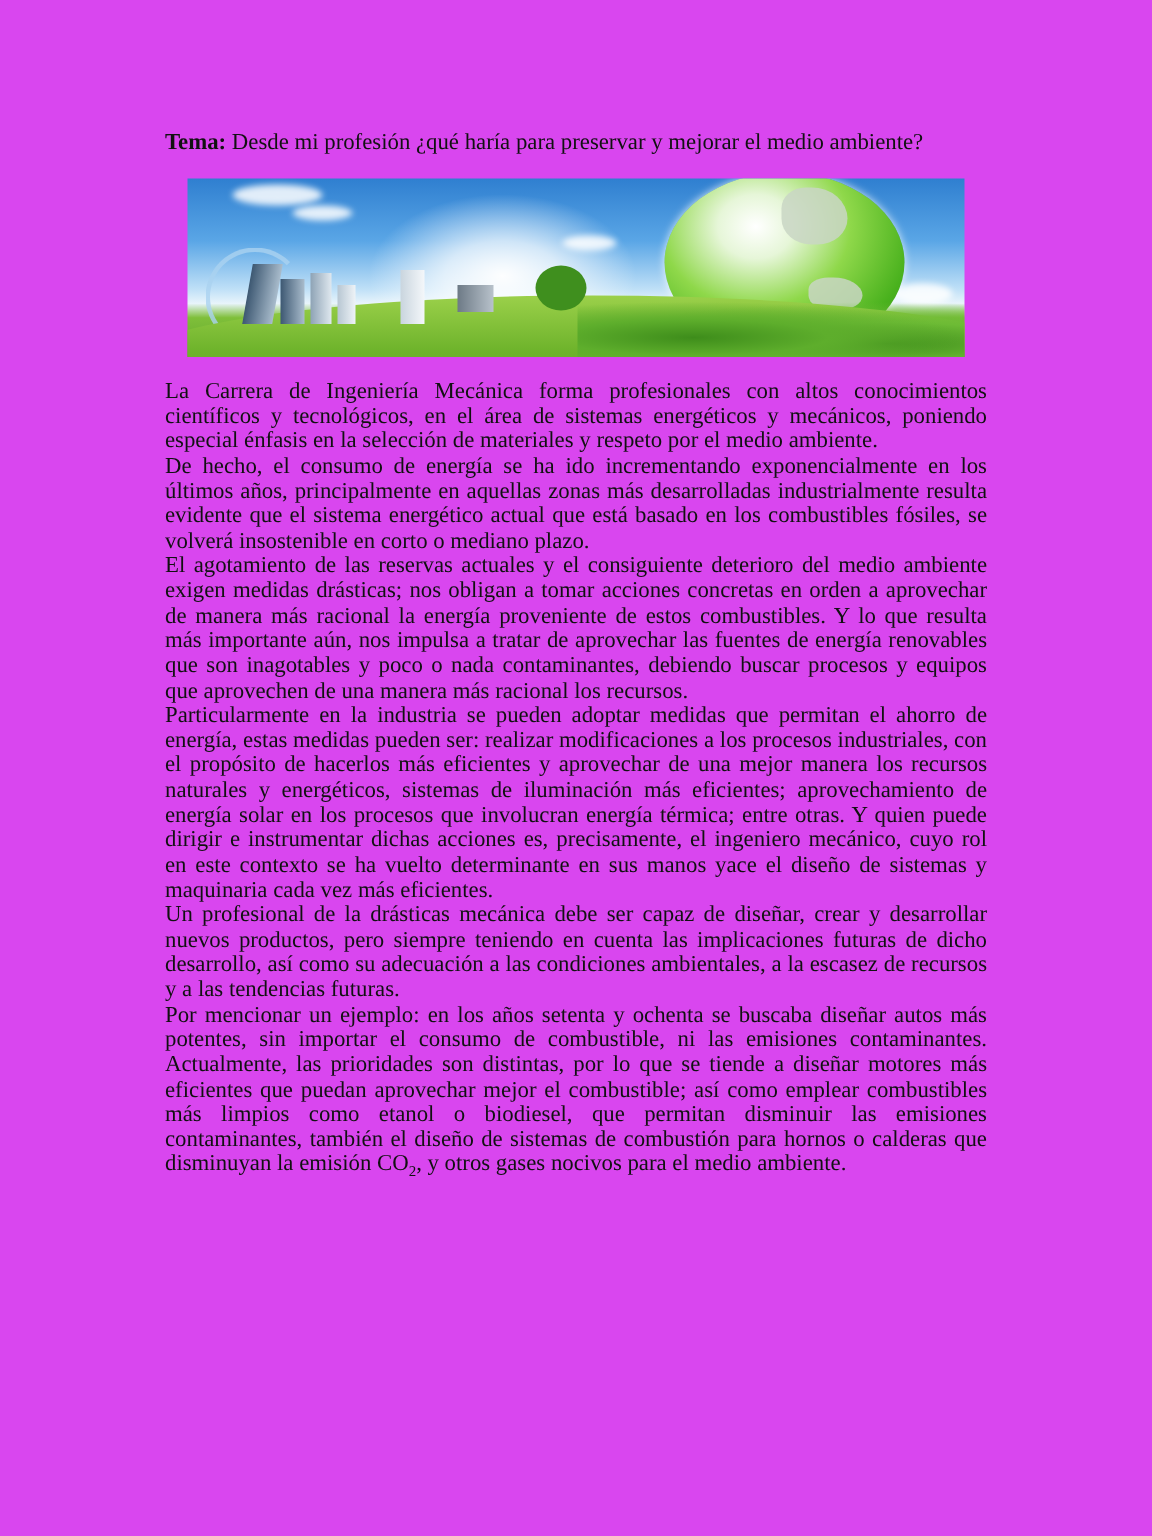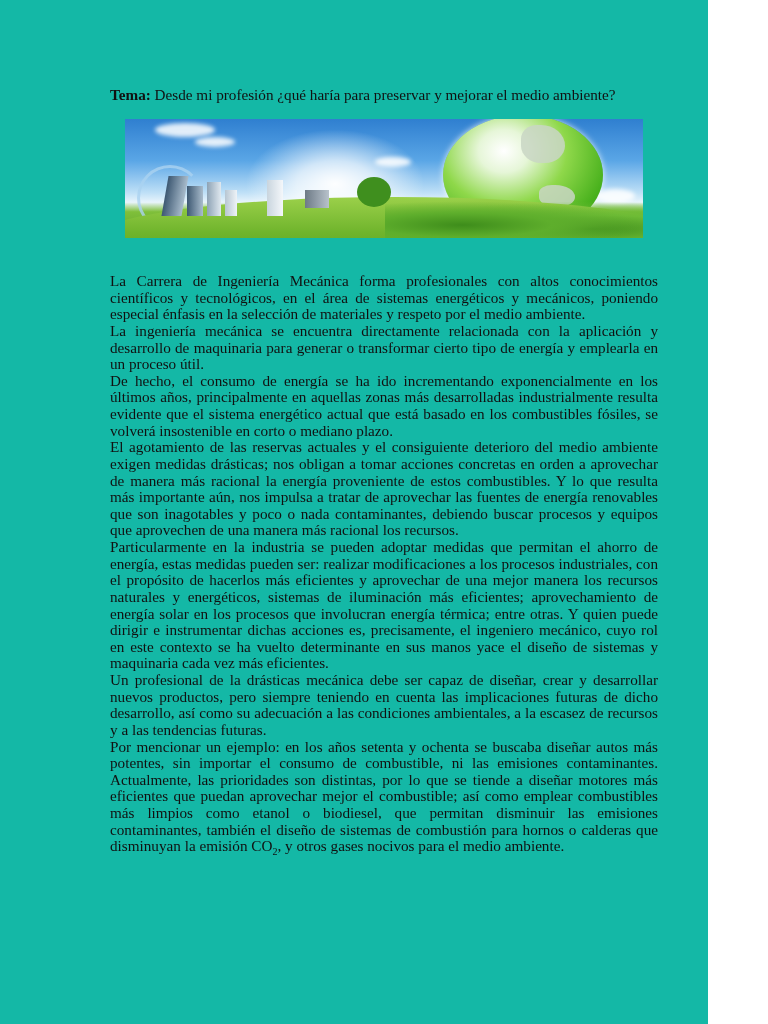--- a/index.html
+++ b/index.html
@@ -1,38 +1,38 @@
 <!DOCTYPE html>
 <html><head>
 <meta charset="utf-8">
 <style>
   html, body { margin:0; padding:0; background:#ffffff; }
   body { width:768px; height:1024px; position:relative; overflow:hidden; font-family:"Liberation Serif", "DejaVu Serif", serif; color:#111; }
-  .page { position:absolute; left:0; top:0; width:708px; height:1024px; background:#14b8a6;text-decoration:underline; }
+  .page { position:absolute; left:0; top:0; width:768px; height:1024px; background:#d946ef;text-decoration:underline; }
   .title { position:absolute; left:110px; top:86px; width:560px; font-size:15.2px; line-height:18px; white-space:nowrap; }
   .title b { font-weight:bold; }
   .banner { position:absolute; left:125px; top:119px; width:518px; height:119px; overflow:hidden;
     background: linear-gradient(180deg, #2f7fd0 0%, #5aa6e6 35%, #bfe0f7 62%, #e8f4fb 70%, #7fbf3a 78%, #5ea52a 100%); }
   .banner .sun { position:absolute; left:120px; top:10px; width:180px; height:110px; border-radius:50%;
     background: radial-gradient(ellipse at center, rgba(255,255,255,0.98) 0%, rgba(255,255,255,0.7) 30%, rgba(255,255,255,0) 70%); }
   .banner .cloud { position:absolute; background:rgba(255,255,255,0.85); border-radius:50%; filter:blur(2px); }
   .banner .globe { position:absolute; left:318px; top:-4px; width:160px; height:120px; border-radius:50%;
     background: radial-gradient(ellipse at 38% 30%, #ffffff 0%, #e6f6d8 18%, #8fd84a 45%, #49b11d 75%, #2f8c10 100%);
     box-shadow: 0 0 6px rgba(255,255,255,0.8); }
   .banner .land { position:absolute; background:#c9d6c4; border-radius:40% 60% 50% 50%; opacity:0.85; }
   .banner .hill { position:absolute; left:-40px; top:78px; width:620px; height:90px; border-radius:50% 50% 0 0;
     background: linear-gradient(180deg, #9bd04a 0%, #6fb42c 40%, #4f9520 100%); }
   .banner .bldg { position:absolute; bottom:22px; background:linear-gradient(90deg,#3d5872,#a9bccc); }
   .banner .tree { position:absolute; left:232px; top:58px; width:34px; height:30px; border-radius:50%; background:#3f8f1e; }
   .banner .leaves { position:absolute; left:260px; top:82px; width:258px; height:40px;
     background: radial-gradient(ellipse at 30% 60%, #3e8d1b 0%, #5eae2c 35%, rgba(94,174,44,0) 70%),
                 radial-gradient(ellipse at 80% 70%, #3e8d1b 0%, #6dbb35 35%, rgba(109,187,53,0) 70%); }
   .banner .swirl { position:absolute; left:12px; top:46px; width:60px; height:60px; border-radius:50%;
     border:3px solid rgba(170,210,240,0.8); border-right-color:transparent; border-bottom-color:transparent; }
-  .body-text { position:absolute; left:110px; top:253px; width:548px; font-size:15.2px; line-height:16.62px; text-align:justify;margin-top:20px; }
+  .body-text { position:absolute; left:110px; top:253px; width:548px; font-size:15.2px; line-height:16.62px; text-align:justify; }
   .body-text p { margin:0; }
   sub { font-size:10px; line-height:0; }
 </style>
 </head>
 <body>
 
 <div class="page">
 
   <div class="title">
     <b>Tema:</b><span> Desde mi profesión ¿qué haría para preservar y mejorar el medio ambiente?</span>
@@ -55,21 +55,20 @@
     <div class="bldg" style="left:82px;width:14px;height:34px;background:linear-gradient(90deg,#8ea3b5,#dfe8ef);"></div>
     <div class="bldg" style="left:100px;width:12px;height:26px;background:linear-gradient(90deg,#b7c6d2,#eef3f7);"></div>
     <div class="bldg" style="left:142px;width:16px;height:36px;background:linear-gradient(90deg,#c9d5de,#f4f7fa);"></div>
     <div class="bldg" style="left:180px;width:24px;height:18px;background:linear-gradient(90deg,#6d7a86,#b8c2cb);bottom:30px;"></div>
     <div class="tree"></div>
     <div class="leaves"></div>
   </div>
 
   <div class="body-text">
     <p>La Carrera de Ingeniería Mecánica forma profesionales con altos conocimientos científicos y tecnológicos, en el área de sistemas energéticos y mecánicos, poniendo especial énfasis en la selección de materiales y respeto por el medio ambiente.</p>
-    <p>La ingeniería mecánica se encuentra directamente relacionada con la aplicación y desarrollo de maquinaria para generar o transformar cierto tipo de energía y emplearla en un proceso útil.</p>
     <p>De hecho, el consumo de energía se ha ido incrementando exponencialmente en los últimos años, principalmente en aquellas zonas más desarrolladas industrialmente resulta evidente que el sistema energético actual que está basado en los combustibles fósiles, se volverá insostenible en corto o mediano plazo.</p>
     <p>El agotamiento de las reservas actuales y el consiguiente deterioro del medio ambiente exigen medidas drásticas; nos obligan a tomar acciones concretas en orden a aprovechar de manera más racional la energía proveniente de estos combustibles. Y lo que resulta más importante aún, nos impulsa a tratar de aprovechar las fuentes de energía renovables que son inagotables y poco o nada contaminantes, debiendo buscar procesos y equipos que aprovechen de una manera más racional los recursos.</p>
     <p>Particularmente en la industria se pueden adoptar medidas que permitan el ahorro de energía, estas medidas pueden ser: realizar modificaciones a los procesos industriales, con el propósito de hacerlos más eficientes y aprovechar de una mejor manera los recursos naturales y energéticos, sistemas de iluminación más eficientes; aprovechamiento de energía solar en los procesos que involucran energía térmica; entre otras. Y quien puede dirigir e instrumentar dichas acciones es, precisamente, el ingeniero mecánico, cuyo rol en este contexto se ha vuelto determinante en sus manos yace el diseño de sistemas y maquinaria cada vez más eficientes.</p>
     <p>Un profesional de la drásticas mecánica debe ser capaz de diseñar, crear y desarrollar nuevos productos, pero siempre teniendo en cuenta las implicaciones futuras de dicho desarrollo, así como su adecuación a las condiciones ambientales, a la escasez de recursos y a las tendencias futuras.</p>
     <p><span>Por mencionar un ejemplo: en los años setenta y ochenta se buscaba diseñar autos más potentes, sin importar el consumo de combustible, ni las emisiones contaminantes. Actualmente, las prioridades son distintas, por lo que se tiende a diseñar motores más eficientes que puedan aprovechar mejor el combustible; así como emplear combustibles más limpios  como etanol o biodiesel, que permitan disminuir las emisiones contaminantes, también el diseño de sistemas de combustión para hornos o calderas que disminuyan la emisión CO</span><sub>2</sub><span>, y otros gases nocivos para el medio ambiente.</span></p>
   </div>
 
 </div>
 
 </body></html>

